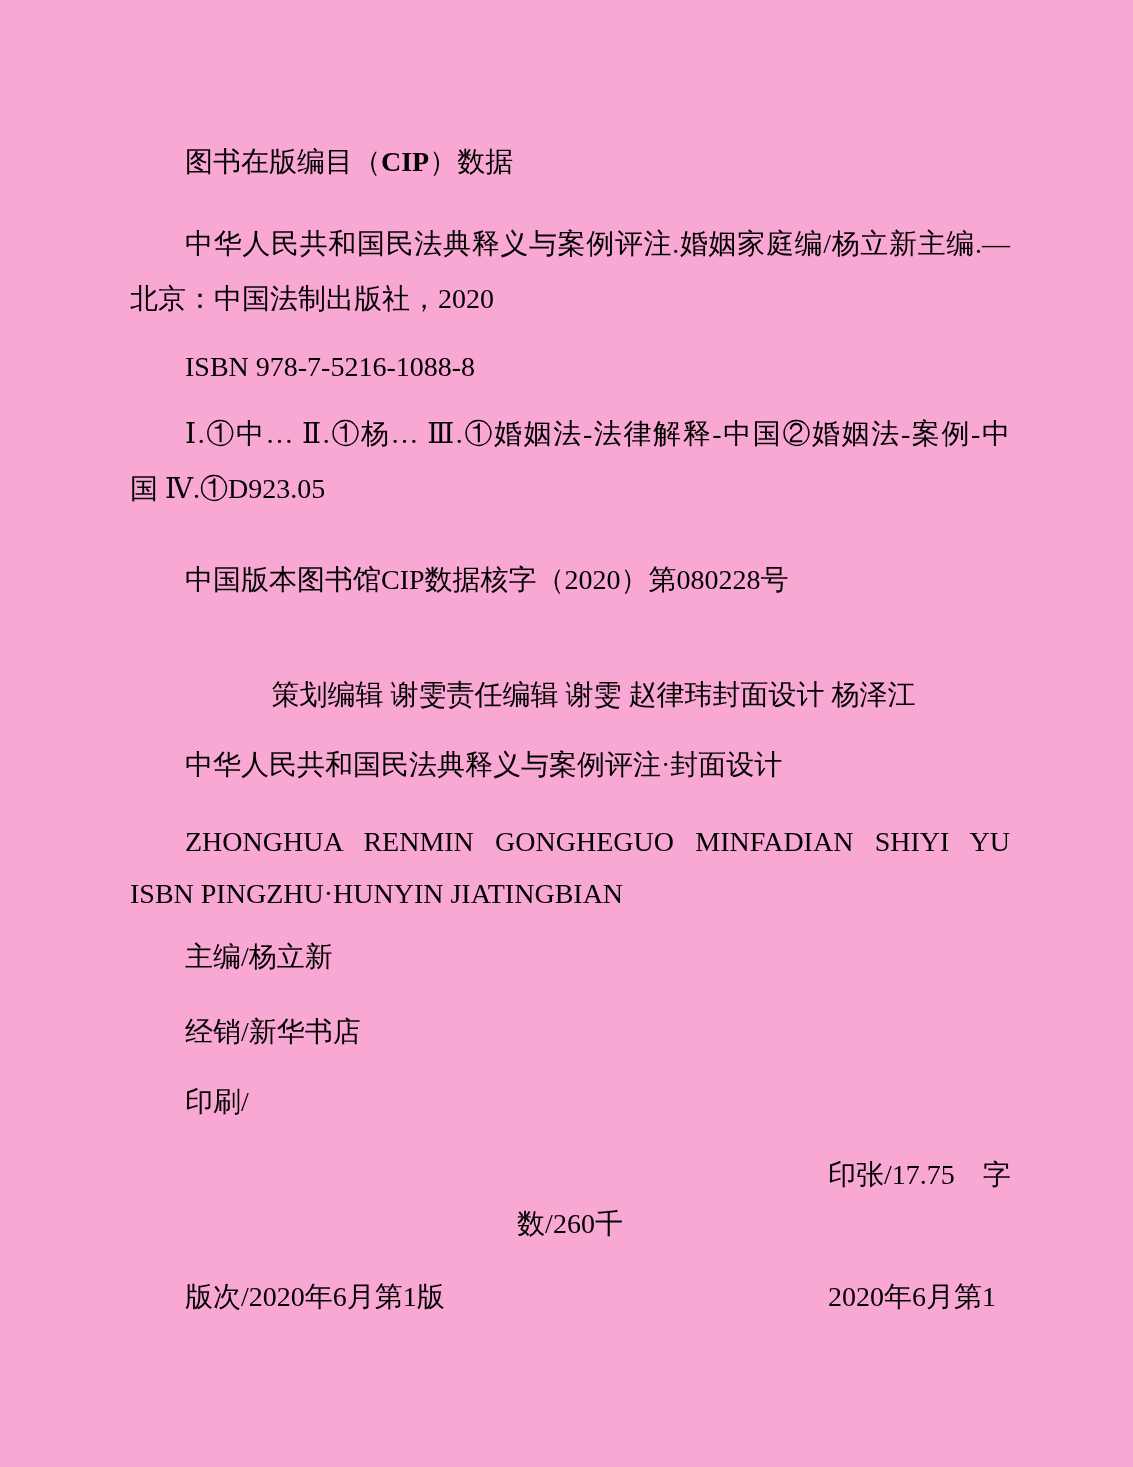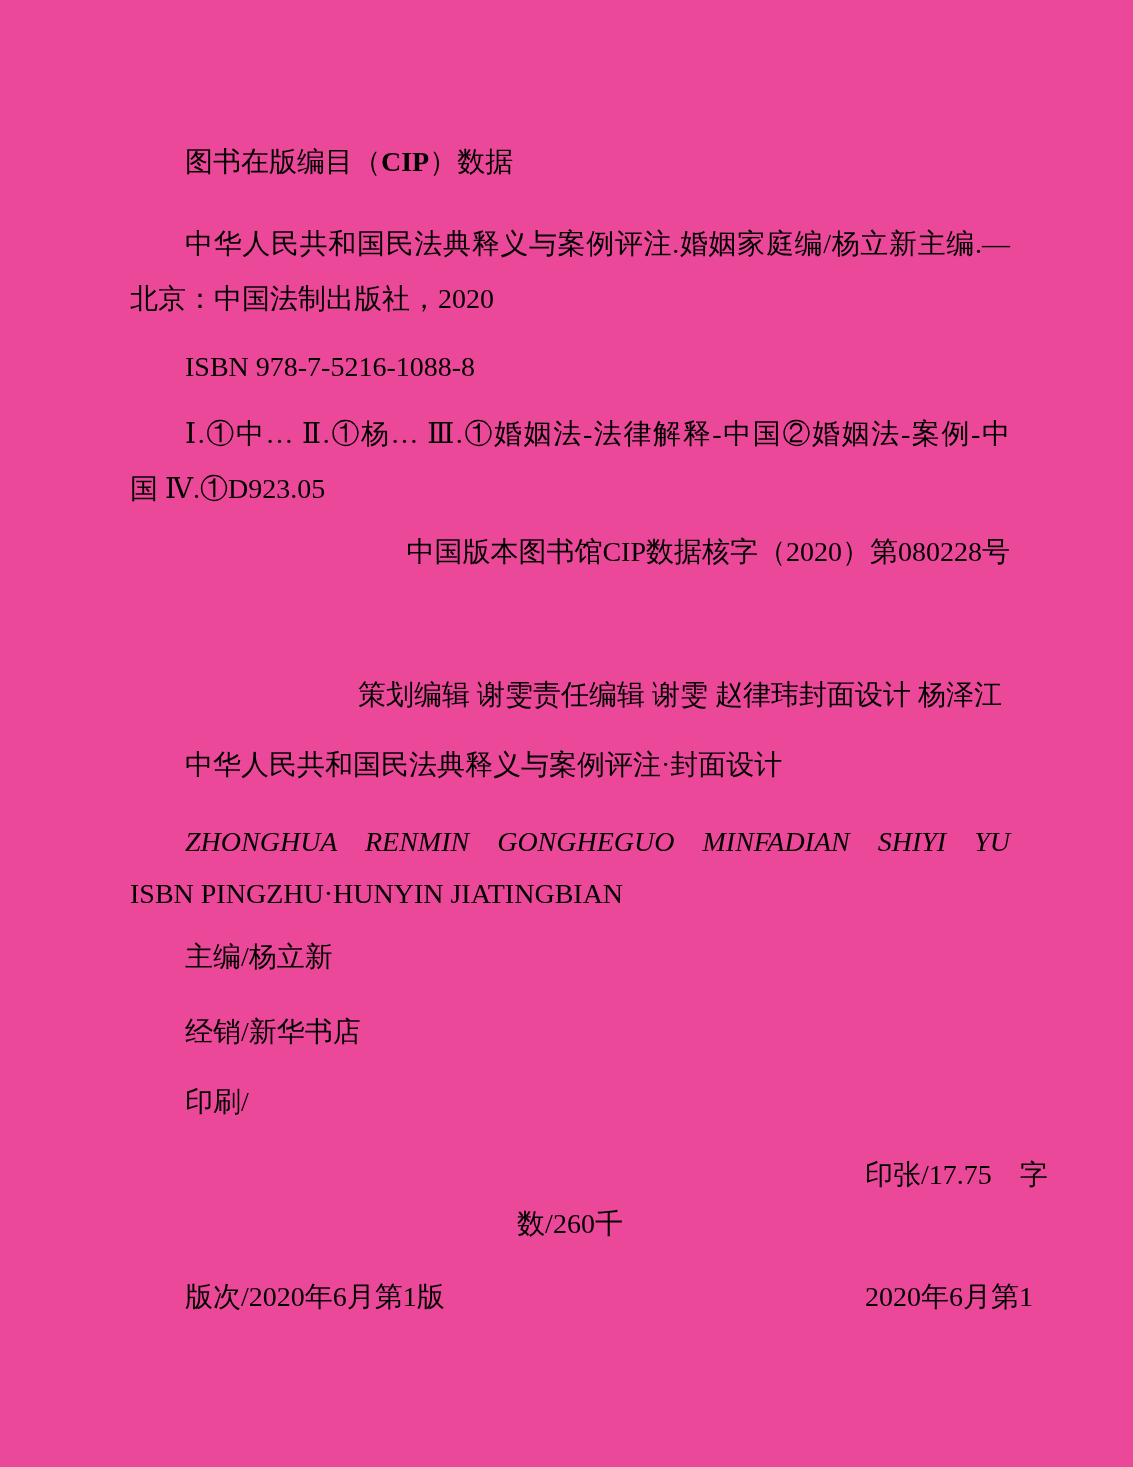--- a/index.html
+++ b/index.html
@@ -4,21 +4,21 @@
 <style>
   html, body {
     margin: 0;
     padding: 0;
     background: #ffffff;
   }
   .page {
     position: relative;
     width: 1133px;
     height: 1467px;
-    background: #ec4899;
+    background: #f9a8d4;
     color: #000000;
     font-family: "Liberation Serif", "DejaVu Serif", serif;
     font-size: 28px;
     overflow: hidden;
   }
   .line {
     position: absolute;
     left: 130px;
     width: 880px;
     line-height: 40px;
@@ -27,26 +27,26 @@
   .indent { text-indent: 55px; }
   .justify-full {
     text-align: justify;
     text-align-last: justify;
     white-space: normal;
   }
   .bold { font-weight: bold; }
   .row { position: relative; }
   .row .right-col {
     position: absolute;
-    left: 680px;
+    left: 643px;
     top: 0;
   }
   .editors-row {
     display: flex;
-    justify-content: flex-end;
+    justify-content: center;
     padding-left: 55px;
     box-sizing: border-box;
     padding-right: 8px;
   }
 </style>
 </head>
 <body>
 
 <div class="page">
 
@@ -55,31 +55,31 @@
   </div>
 
   <div class="line indent justify-full" style="top:224px;">中华人民共和国民法典释义与案例评注.婚姻家庭编/杨立新主编.—</div>
   <div class="line" style="top:279px;">北京：中国法制出版社，2020</div>
 
   <div class="line indent" style="top:347px;">ISBN 978-7-5216-1088-8</div>
 
   <div class="line indent justify-full" style="top:414px;">Ⅰ.①中… Ⅱ.①杨… Ⅲ.①婚姻法-法律解释-中国②婚姻法-案例-中</div>
   <div class="line" style="top:469px;">国 Ⅳ.①D923.05</div>
 
-  <div class="line indent" style="top:532px;text-align:right;">中国版本图书馆CIP数据核字（2020）第080228号</div>
+  <div class="line indent" style="top:560px;">中国版本图书馆CIP数据核字（2020）第080228号</div>
 
   <div class="line editors-row" style="top:675px;">
     <span>策划编辑 谢雯</span>
     <span>责任编辑 谢雯 赵律玮</span>
     <span>封面设计 杨泽江</span>
   </div>
 
   <div class="line indent" style="top:745px;">中华人民共和国民法典释义与案例评注·封面设计</div>
 
-  <div class="line indent justify-full" style="top:822px;font-style:italic;">ZHONGHUA RENMIN GONGHEGUO MINFADIAN SHIYI YU</div>
+  <div class="line indent justify-full" style="top:822px;">ZHONGHUA RENMIN GONGHEGUO MINFADIAN SHIYI YU</div>
   <div class="line" style="top:874px;">ISBN PINGZHU·HUNYIN JIATINGBIAN</div>
 
   <div class="line indent" style="top:937px;">主编/杨立新</div>
 
   <div class="line indent" style="top:1012px;">经销/新华书店</div>
 
   <div class="line indent" style="top:1082px;">印刷/</div>
 
   <div class="line row indent" style="top:1155px;">
     <span class="right-col">印张/17.75　字</span>

